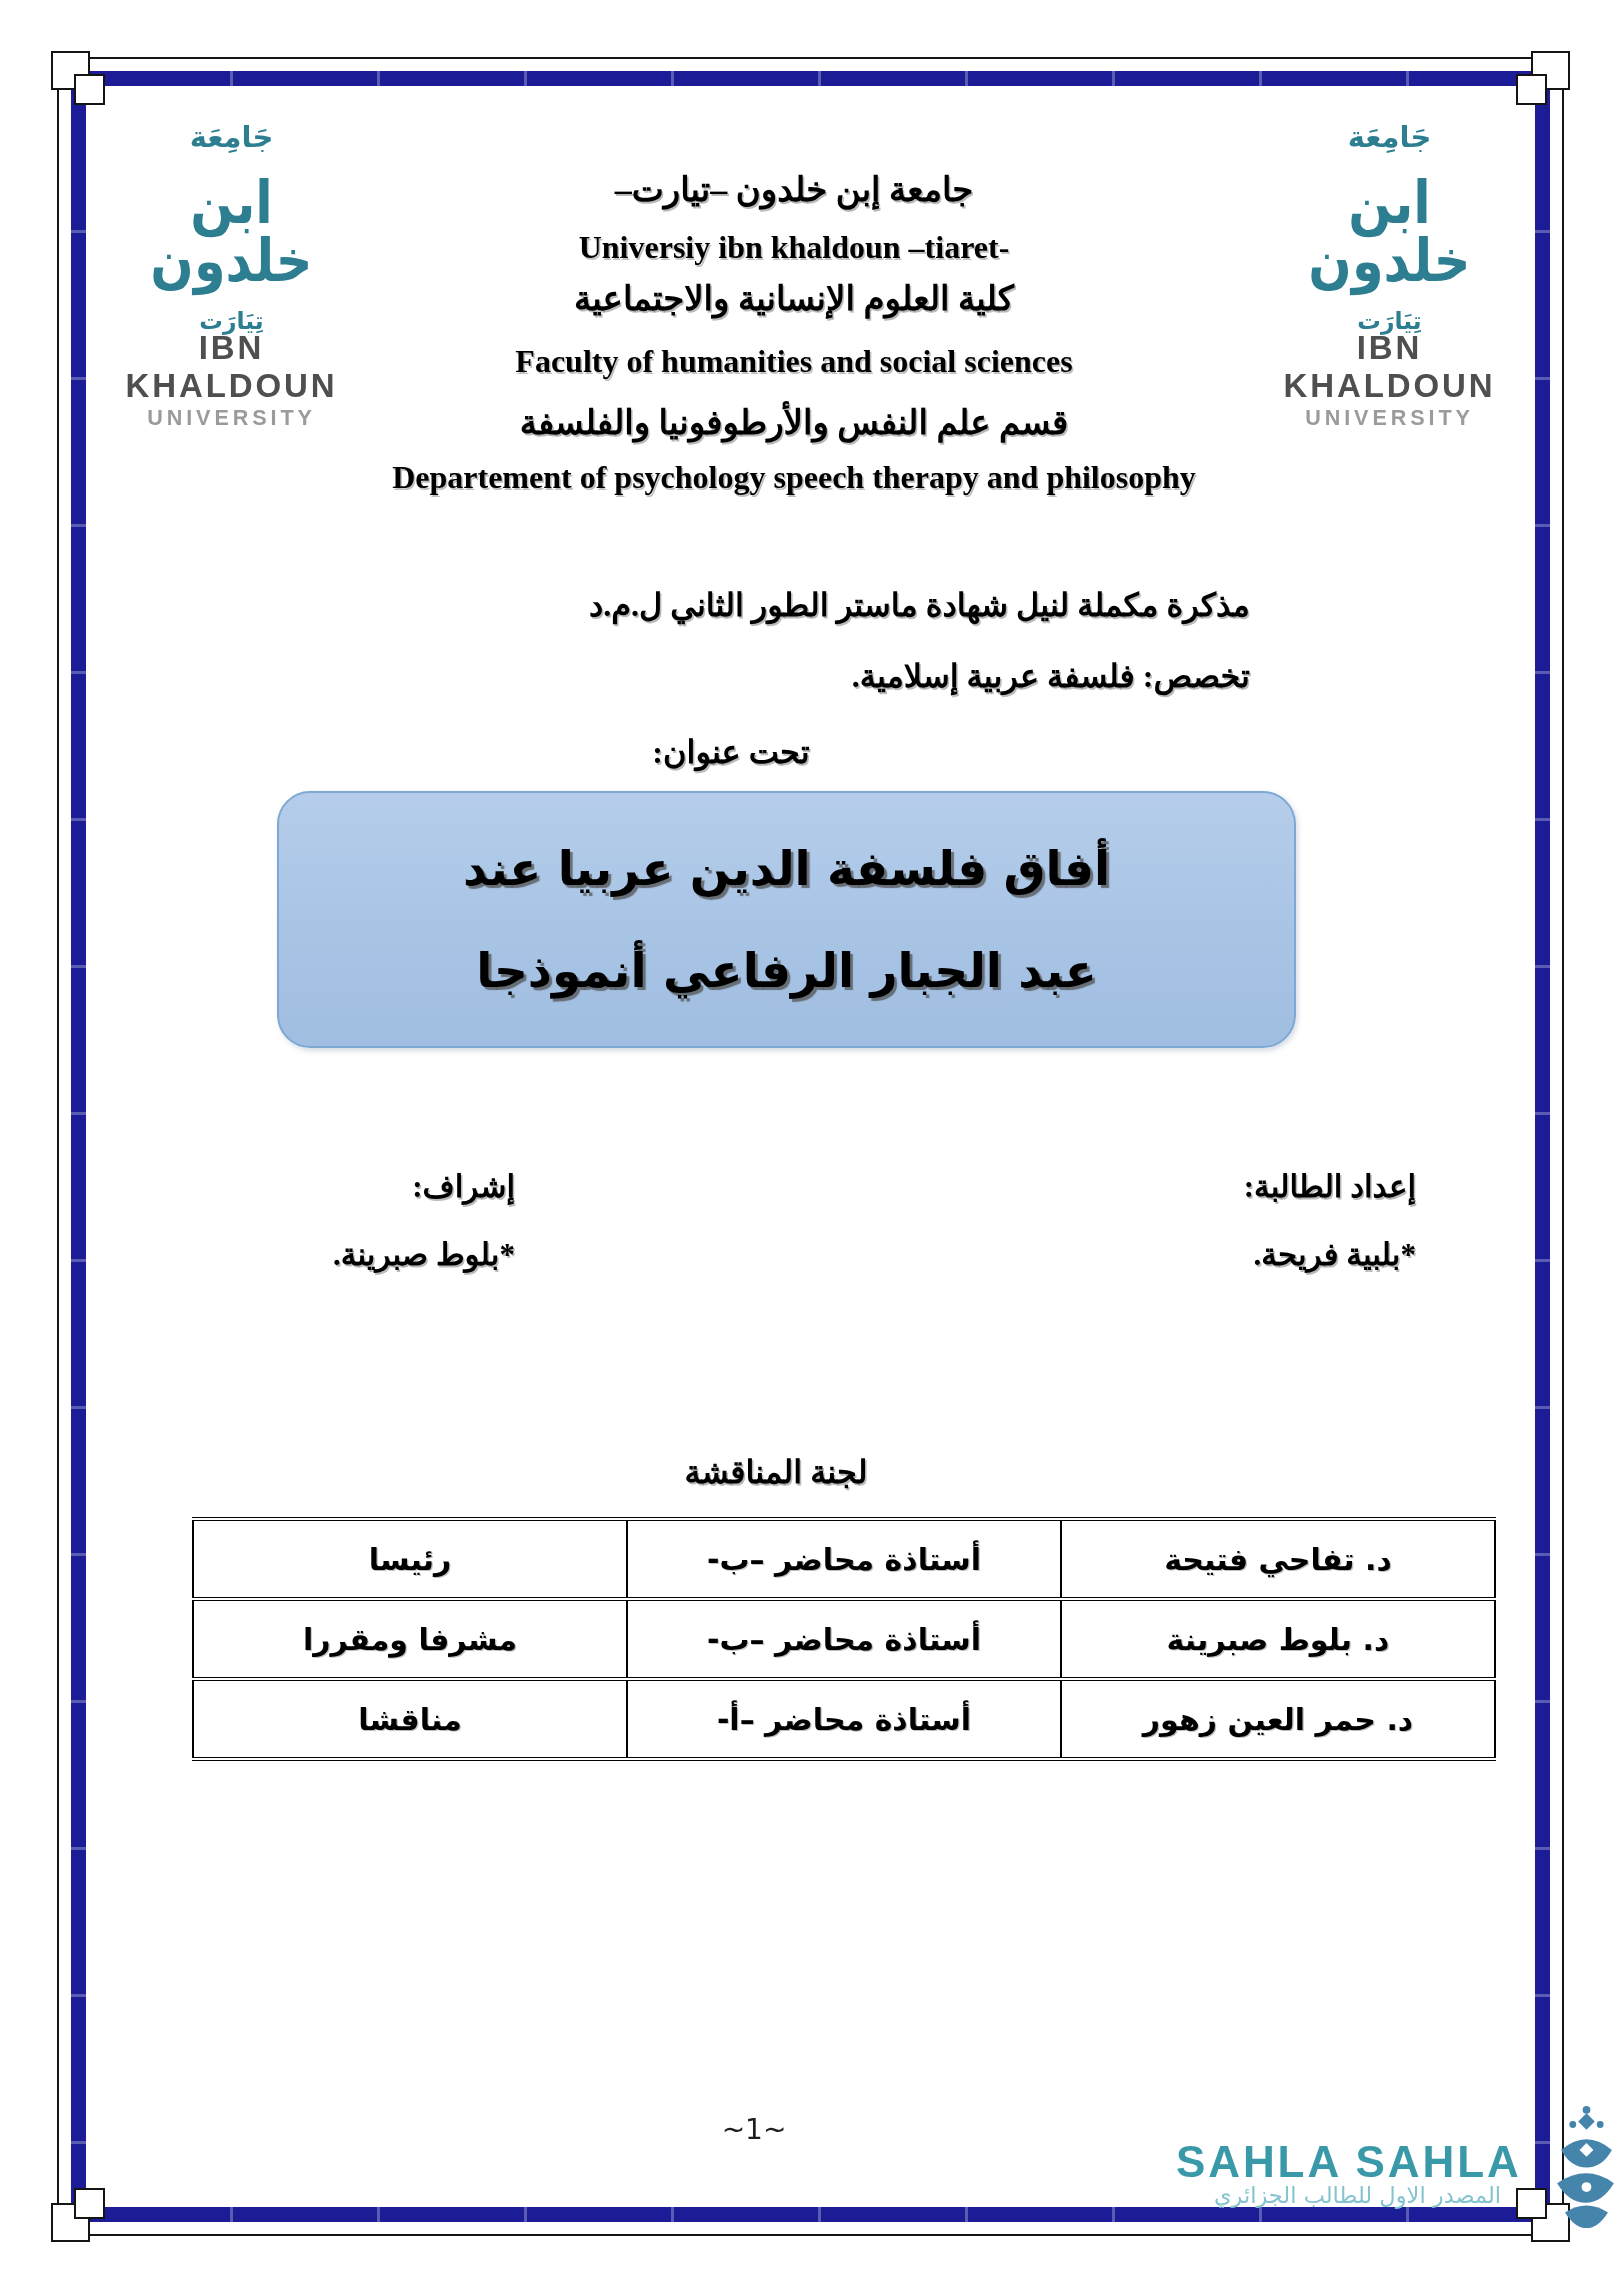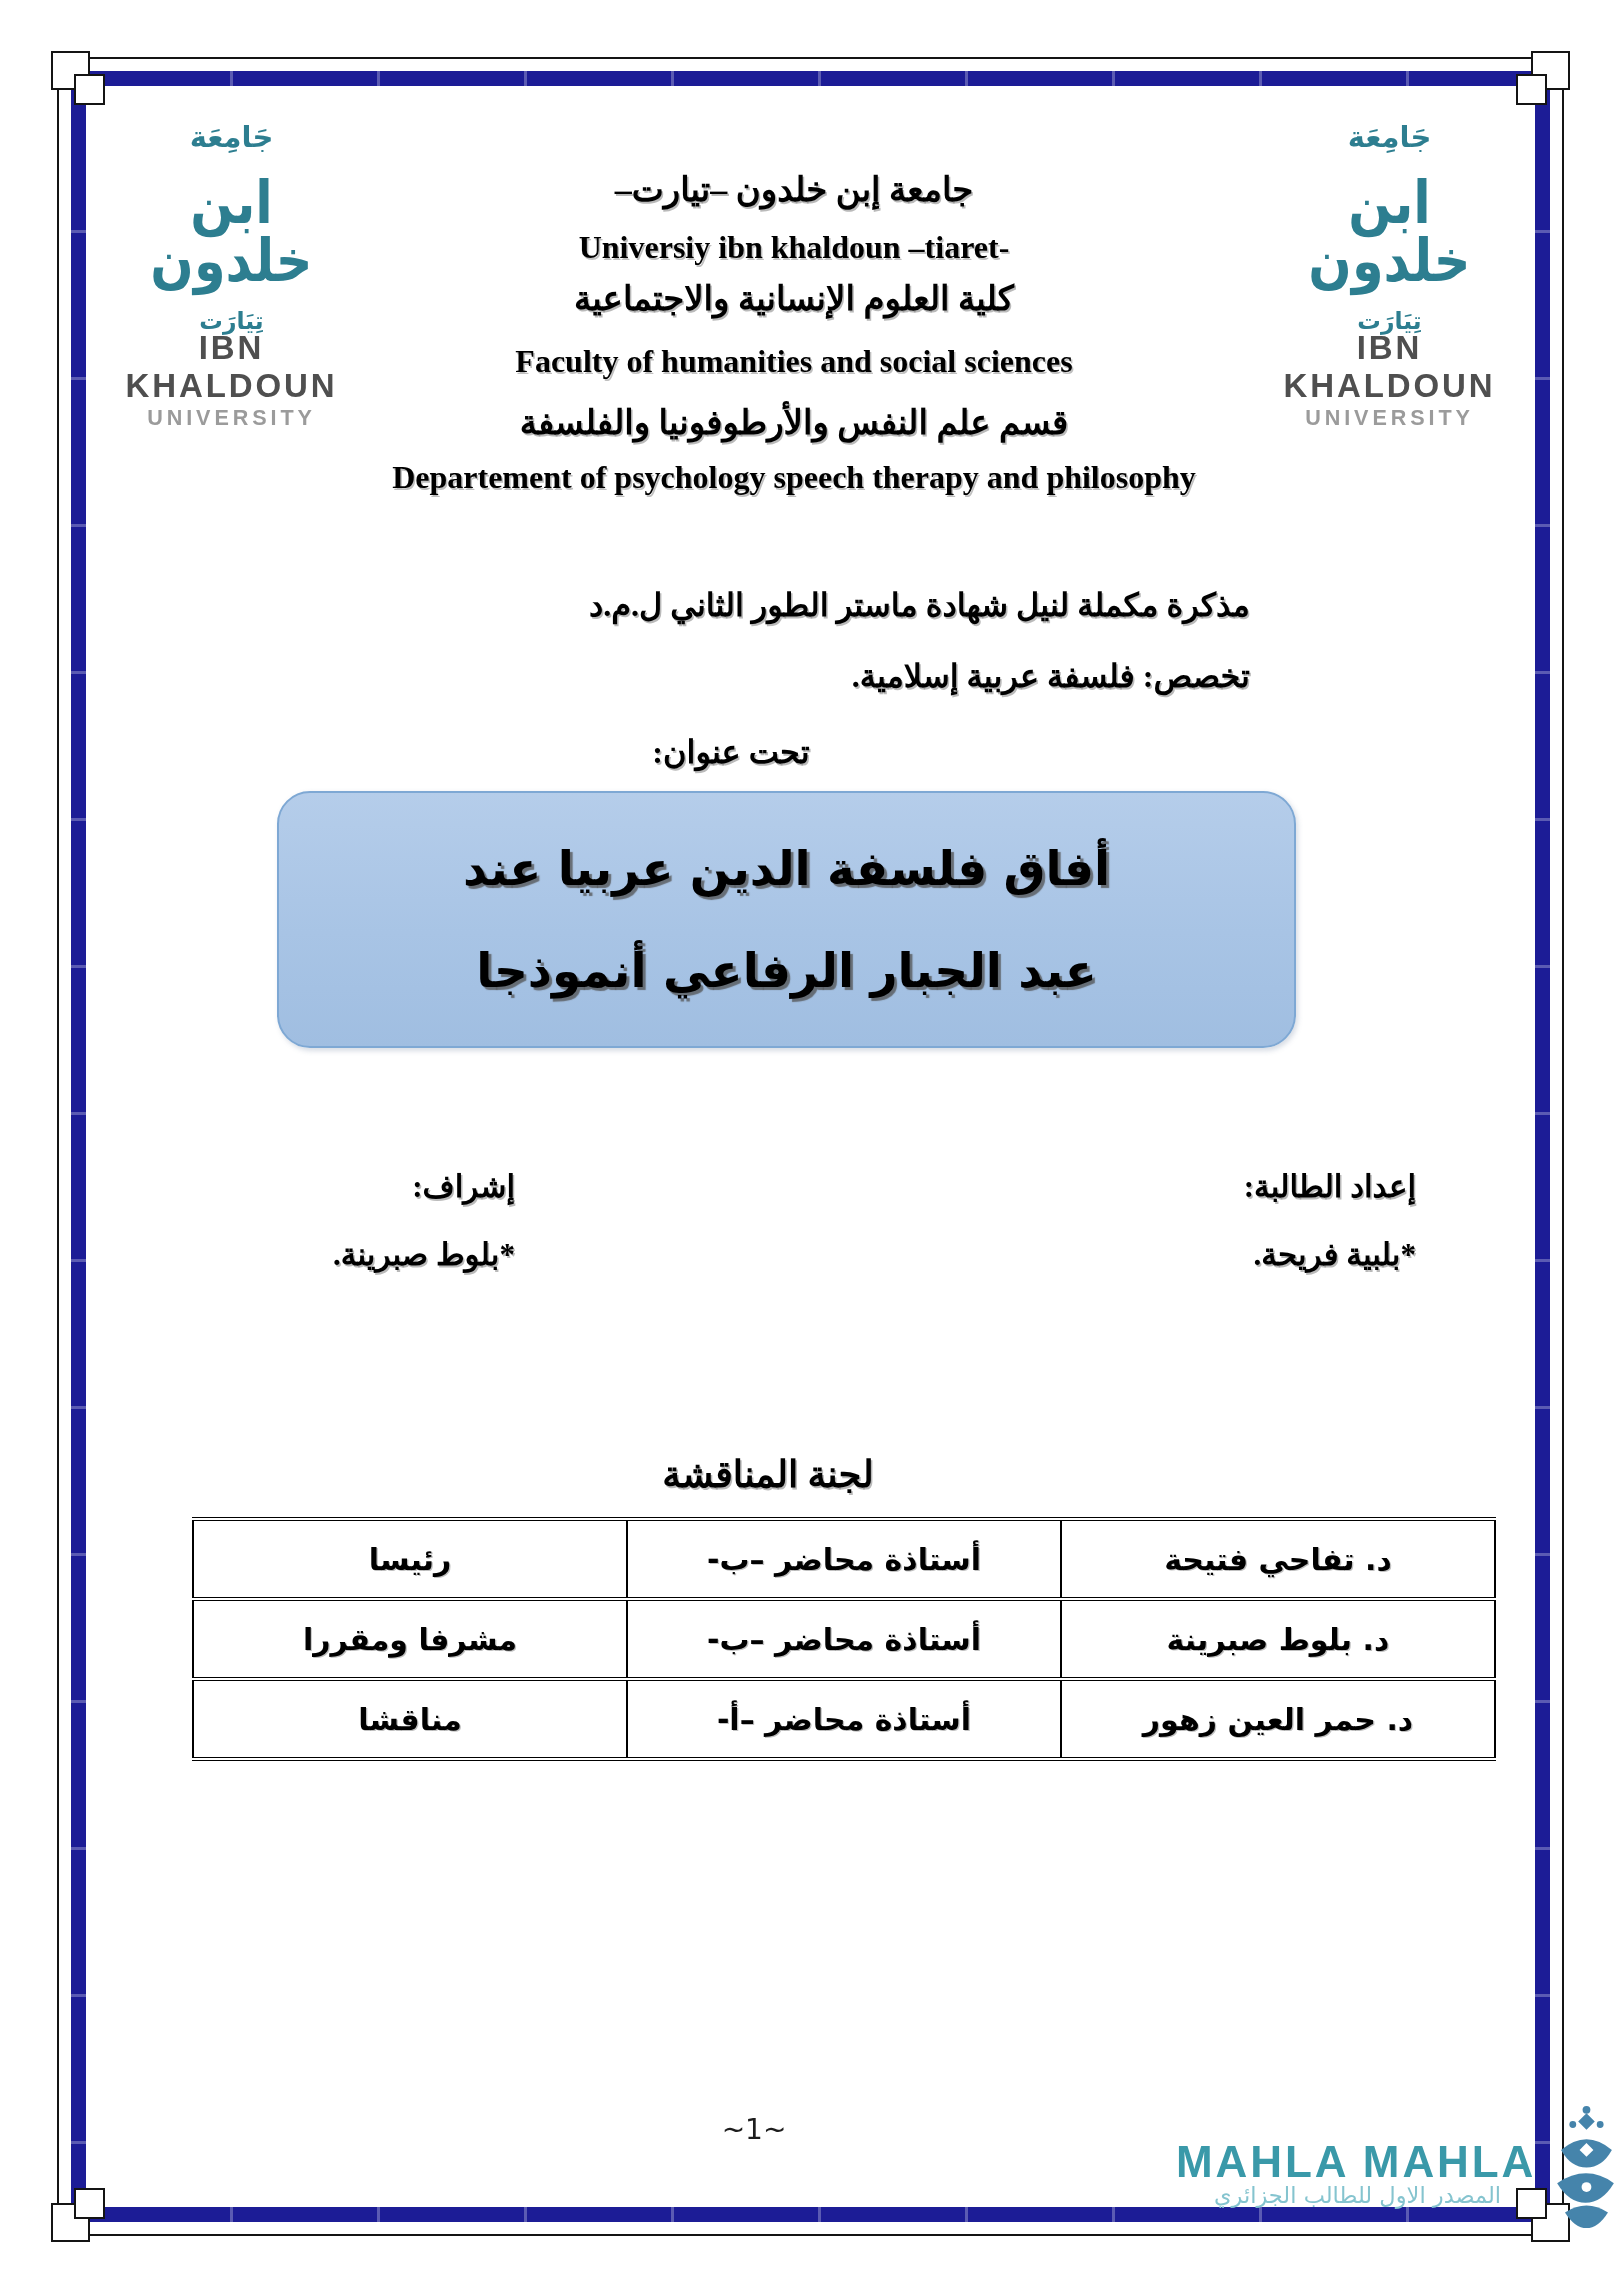--- a/index.html
+++ b/index.html
@@ -137,21 +137,21 @@
 
   <div class="abs ar people" style="top:1168px;right:205px;">
     <div>إعداد الطالبة:</div>
     <div class="name">*بلبية فريحة.</div>
   </div>
   <div class="abs ar people" style="top:1168px;right:1106px;">
     <div>إشراف:</div>
     <div class="name">*بلوط صبرينة.</div>
   </div>
 
-  <div class="abs ar ctr" style="top:1453px;left:278px;width:980px;font-size:37px;">لجنة المناقشة</div>
+  <div class="abs ar ctr" style="top:1453px;left:286px;width:980px;font-size:32px;">لجنة المناقشة</div>
 
   <table class="committee-table">
     <tbody>
     <tr>
       <td>رئيسا</td>
       <td>أستاذة محاضر –ب-</td>
       <td>د. تفاحي فتيحة</td>
     </tr>
     <tr>
       <td>مشرفا ومقررا</td>
@@ -161,21 +161,21 @@
     <tr>
       <td>مناقشا</td>
       <td>أستاذة محاضر –أ-</td>
       <td>د. حمر العين زهور</td>
     </tr>
   </tbody>
     </table>
 
   <div class="abs ctr page-num" style="top:2113px;left:264px;width:980px;font-size:28px;">~1~</div>
 
-  <div class="abs wm-brand" style="top:2137px;left:1176px;">MAHLA MAHLA</div>
+  <div class="abs wm-brand" style="top:2137px;left:1176px;">SAHLA SAHLA</div>
   <div class="abs wm-tagline" style="top:2182px;left:1176px;">المصدر الاول للطالب الجزائري</div>
   <svg class="abs wm-glyph" style="top:2103px;left:1549px;" width="73" height="129" viewBox="0 0 74 132">
     <g fill="#4584ab">
       <circle cx="38" cy="7" r="4"></circle>
       <rect x="32" y="13" width="12" height="12" transform="rotate(45 38 19)"></rect>
       <circle cx="24" cy="22" r="3.5"></circle>
       <circle cx="52" cy="22" r="3.5"></circle>
       <path d="M12 48 q26 -22 52 0 q-10 18 -26 18 q-16 0 -26 -18z"></path>
       <path d="M8 82 q30 -20 58 0 q-12 20 -29 20 q-17 0 -29 -20z"></path>
       <path d="M16 112 q22 -14 44 0 q-10 16 -22 16 q-12 0 -22 -16z"></path>

